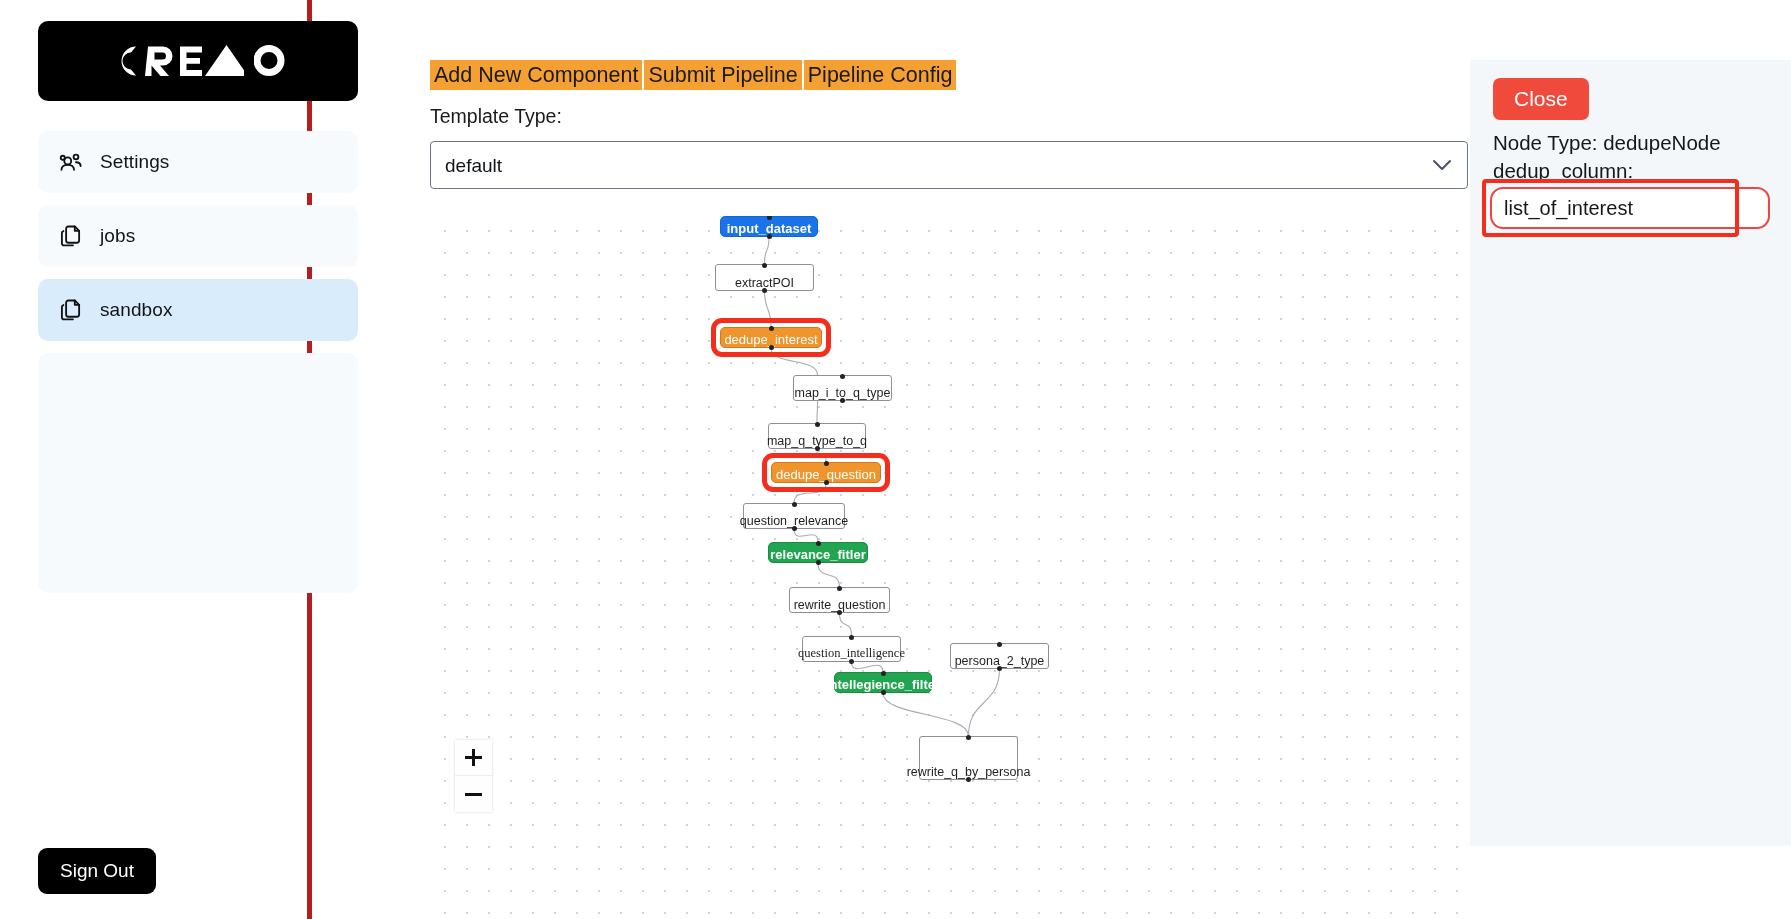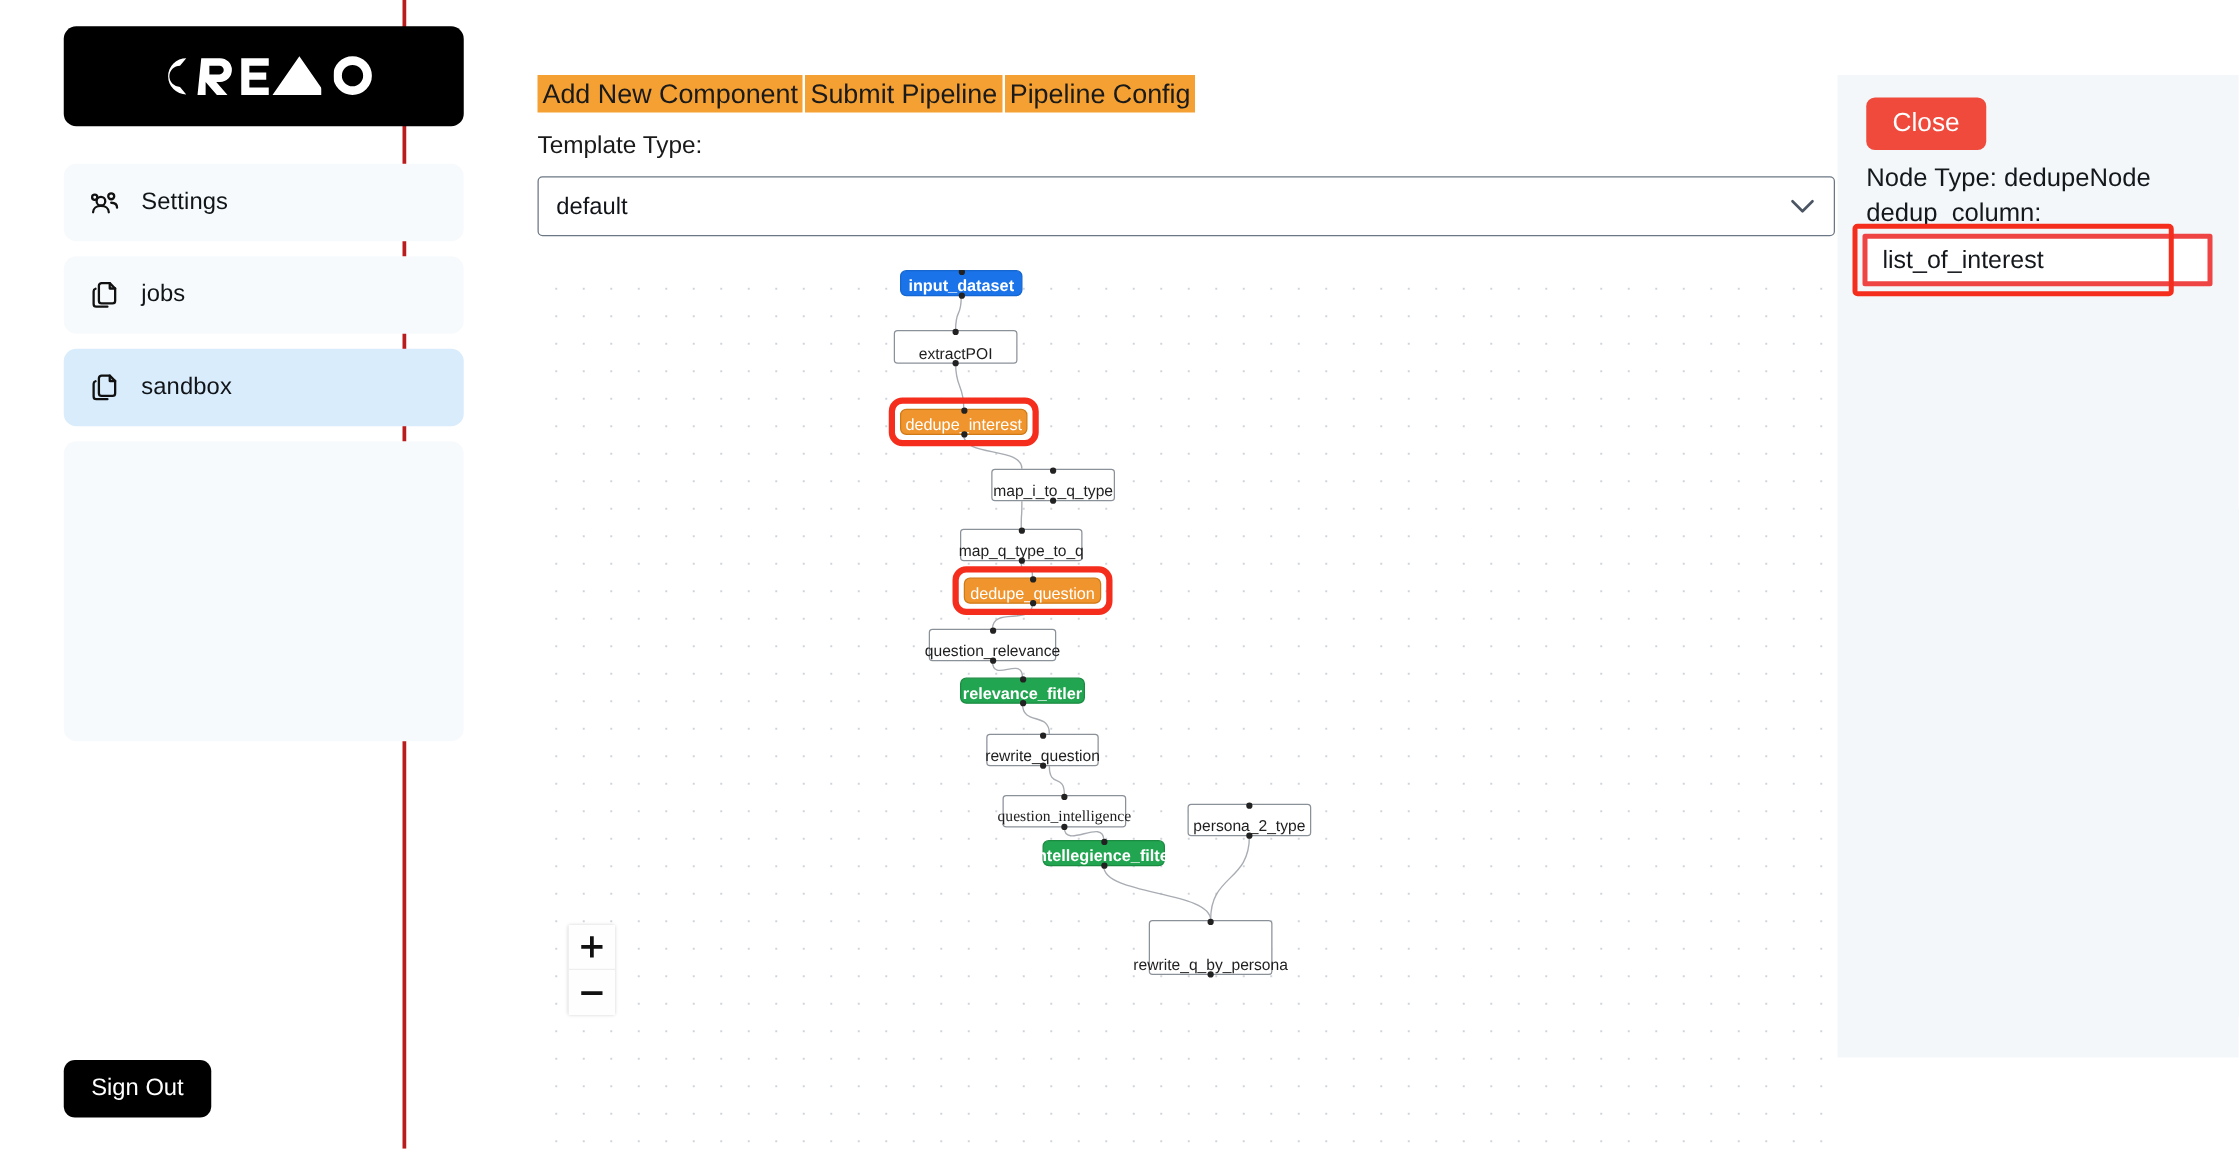--- a/index.html
+++ b/index.html
@@ -11,22 +11,21 @@
     font-family: "Liberation Sans", sans-serif;
   }
 
   #app { position: relative; width: 1791px; height: 919px; }
 
   
   #sidebar {
     position: absolute; left: 0; top: 0;
     width: 312px; height: 919px;
     background: #ffffff;
-    border-right: 3px solid #b91c1c;
-    margin-left: 13px;
+    border-right: 5px solid #b91c1c;
   }
   #logo-box {
     position: absolute; left: 38px; top: 21px;
     width: 320px; height: 80px;
     background: #000000;
     border-radius: 10px;
     display: flex; align-items: center; justify-content: center;
   }
   #logo-mark { display: block; }
 
@@ -191,22 +190,22 @@
   #field-label {
     margin: 4px 0 0 23px;
     font-size: 20.5px; color: #14181c;
   }
   #field-wrap {
     position: relative; margin: 4px 0 0 20px;
     width: 280px; height: 42px;
   }
   #dedup-input {
     width: 100%; height: 100%;
-    border: 4px solid #ef4444;
-    border-radius: 2px;
+    border: 2px solid #ef4444;
+    border-radius: 13px;
     background: #ffffff;
     font-size: 20px; padding-left: 12px;
     font-family: "Liberation Sans", sans-serif;
     color: #14181c;
   }
   #field-ring {
     position: absolute; left: -8px; top: -8px;
     width: 257px; height: 58px;
     border: 4px solid #f52d1c; border-radius: 4px;
     pointer-events: none;
@@ -340,21 +339,21 @@
         <div class="node node-plain" style="left: 313px; top: 287px; width: 102px; height: 26px;">
           <span class="handle top"></span>
           <span>question_relevance</span>
           <span class="handle bot"></span>
         </div>
         <div class="node node-green" style="left: 338px; top: 326px; width: 100px; height: 21px;">
           <span class="handle top"></span>
           <span>relevance_fitler</span>
           <span class="handle bot"></span>
         </div>
-        <div class="node node-plain" style="left: 359px; top: 371px; width: 90px; height: 26px;">
+        <div class="node node-plain" style="left: 359px; top: 371px; width: 101px; height: 26px;">
           <span class="handle top"></span>
           <span>rewrite_question</span>
           <span class="handle bot"></span>
         </div>
         <div class="node node-plain" style="left: 372px; top: 420px; width: 99px; height: 26px; font-family: Liberation Serif, serif;">
           <span class="handle top"></span>
           <span>question_intelligence</span>
           <span class="handle bot"></span>
         </div>
         <div class="node node-green" style="left: 404px; top: 456px; width: 98px; height: 21px;">

